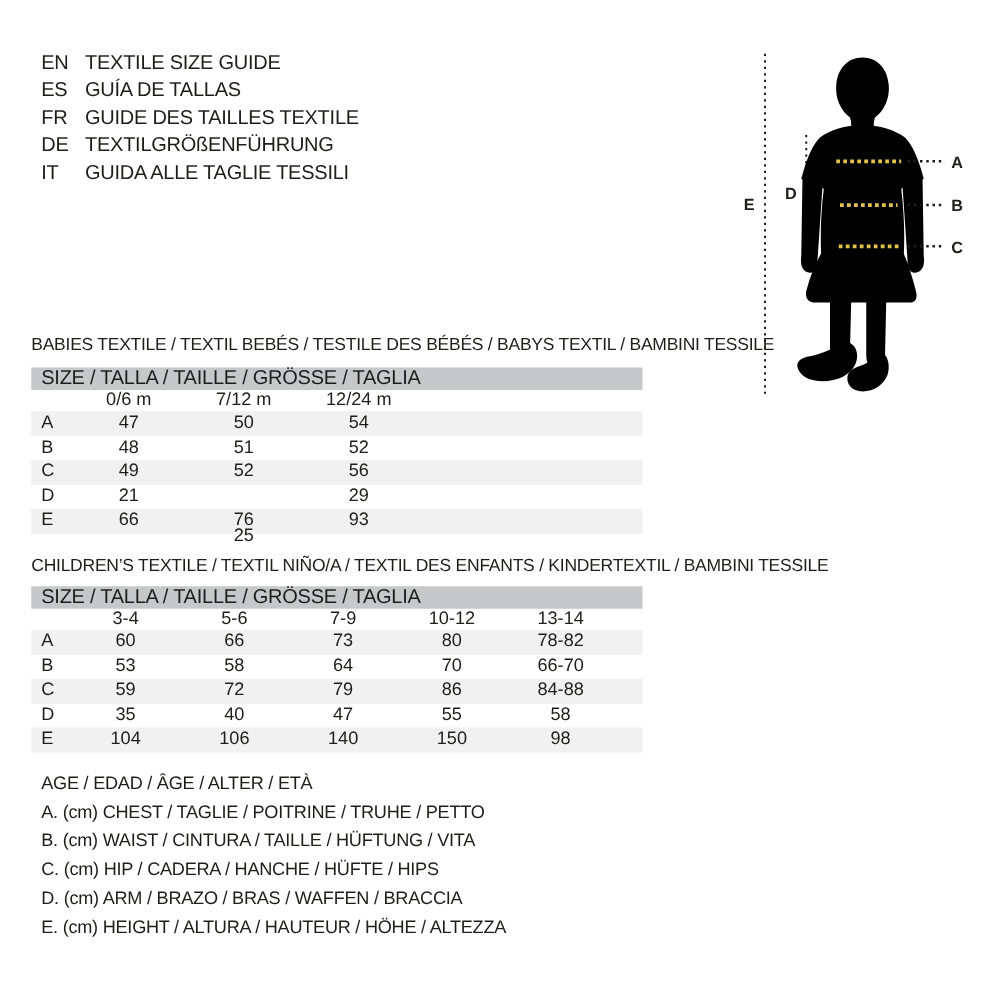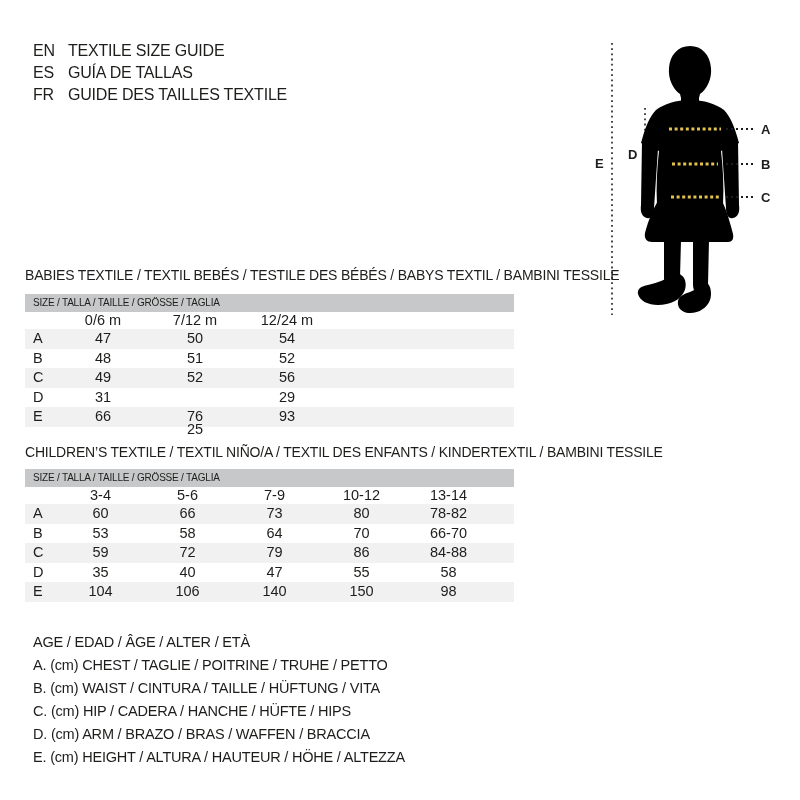--- a/index.html
+++ b/index.html
@@ -19,49 +19,57 @@
 
   
   .section{position:absolute;left:25px;width:489px;}
   .section-babies{top:267px;}
   .section-children{top:444px;}
   .section-title{font-size:14px;letter-spacing:-0.2px;white-space:nowrap;height:17px;line-height:17px;}
   .section-babies .section-title{margin-bottom:10px;}
   .section-children .section-title{margin-bottom:8px;}
 
   .size-table{width:489px;}
-  .t-bar{height:18px;line-height:18px;background:#c7c8c9;padding-left:8px;font-size:10px;letter-spacing:-0.2px;box-sizing:border-box;}
+  .t-bar{height:18px;line-height:18px;background:#c7c8c9;padding-left:8px;font-size:16px;letter-spacing:-0.2px;box-sizing:border-box;}
   .t-row{display:flex;height:19.6px;line-height:19.6px;font-size:14.5px;}
   .t-row.colhead{height:17px;line-height:17px;}
   .t-row.stripe{background:#f1f1f2;}
   .t-label{width:24px;padding-left:8px;box-sizing:content-box;flex:0 0 auto;}
   .t-cell{text-align:center;flex:0 0 auto;}
   .t-fill{flex:1 1 auto;}
 
   
-  .legend{position:absolute;left:33px;top:631px;}
+  .legend{position:absolute;left:33px;top:616px;}
   .legend-line{height:23px;line-height:23px;font-size:14.5px;letter-spacing:-0.2px;white-space:nowrap;}
 </style>
 </head>
 <body>
 
 <div id="page">
 
   <div class="lang-header">
       <div class="lang-row">
         <span class="lang-code">EN</span>
         <span class="lang-label">TEXTILE SIZE GUIDE</span>
       </div>
       <div class="lang-row">
         <span class="lang-code">ES</span>
         <span class="lang-label">GUÍA DE TALLAS</span>
       </div>
       <div class="lang-row">
         <span class="lang-code">FR</span>
         <span class="lang-label">GUIDE DES TAILLES TEXTILE</span>
+      </div>
+      <div class="lang-row">
+        <span class="lang-code">DE</span>
+        <span class="lang-label">TEXTILGRÖßENFÜHRUNG</span>
+      </div>
+      <div class="lang-row">
+        <span class="lang-code">IT</span>
+        <span class="lang-label">GUIDA ALLE TAGLIE TESSILI</span>
       </div>
     </div>
 
   <div class="figure">
     <svg width="200" height="290" viewBox="0 0 200 290">
 
       <line x1="22" y1="13" x2="22" y2="285" stroke="#1c1c1c" stroke-width="1.6" stroke-dasharray="1.8 3.4"></line>
 
       <line x1="55" y1="78" x2="55" y2="163" stroke="#1c1c1c" stroke-width="1.6" stroke-dasharray="1.8 3.4"></line>
 
@@ -130,21 +138,21 @@
         </div>
         <div class="t-row stripe">
           <div class="t-label">C</div>
           <div class="t-cell" style="width: 92px;">49</div>
           <div class="t-cell" style="width: 92px;">52</div>
           <div class="t-cell" style="width: 92px;">56</div>
           <div class="t-fill"></div>
         </div>
         <div class="t-row">
           <div class="t-label">D</div>
-          <div class="t-cell" style="width: 92px;">31</div>
+          <div class="t-cell" style="width: 92px;">21</div>
           <div class="t-cell" style="width: 92px; margin-top: 32px;">25</div>
           <div class="t-cell" style="width: 92px;">29</div>
           <div class="t-fill"></div>
         </div>
         <div class="t-row stripe">
           <div class="t-label">E</div>
           <div class="t-cell" style="width: 92px;">66</div>
           <div class="t-cell" style="width: 92px;">76</div>
           <div class="t-cell" style="width: 92px;">93</div>
           <div class="t-fill"></div>

